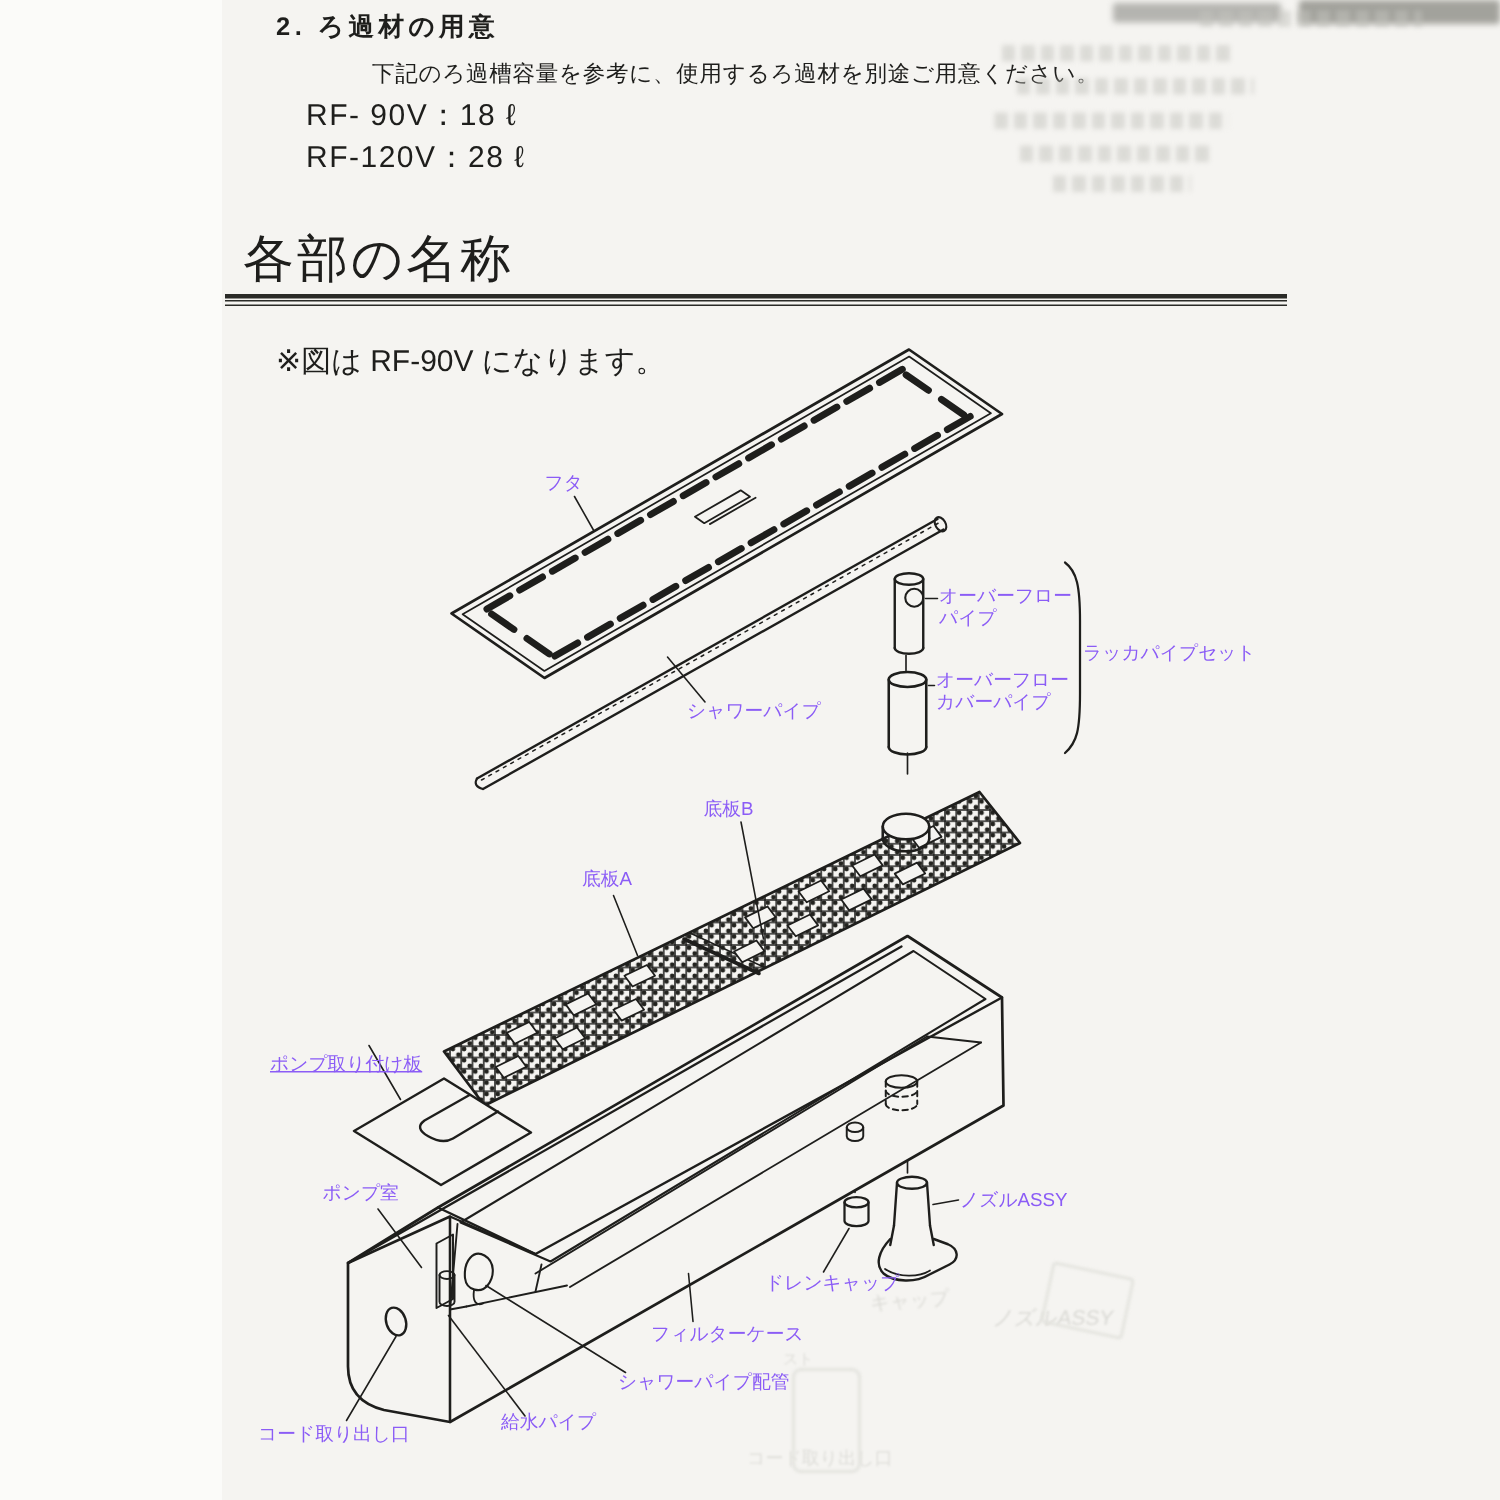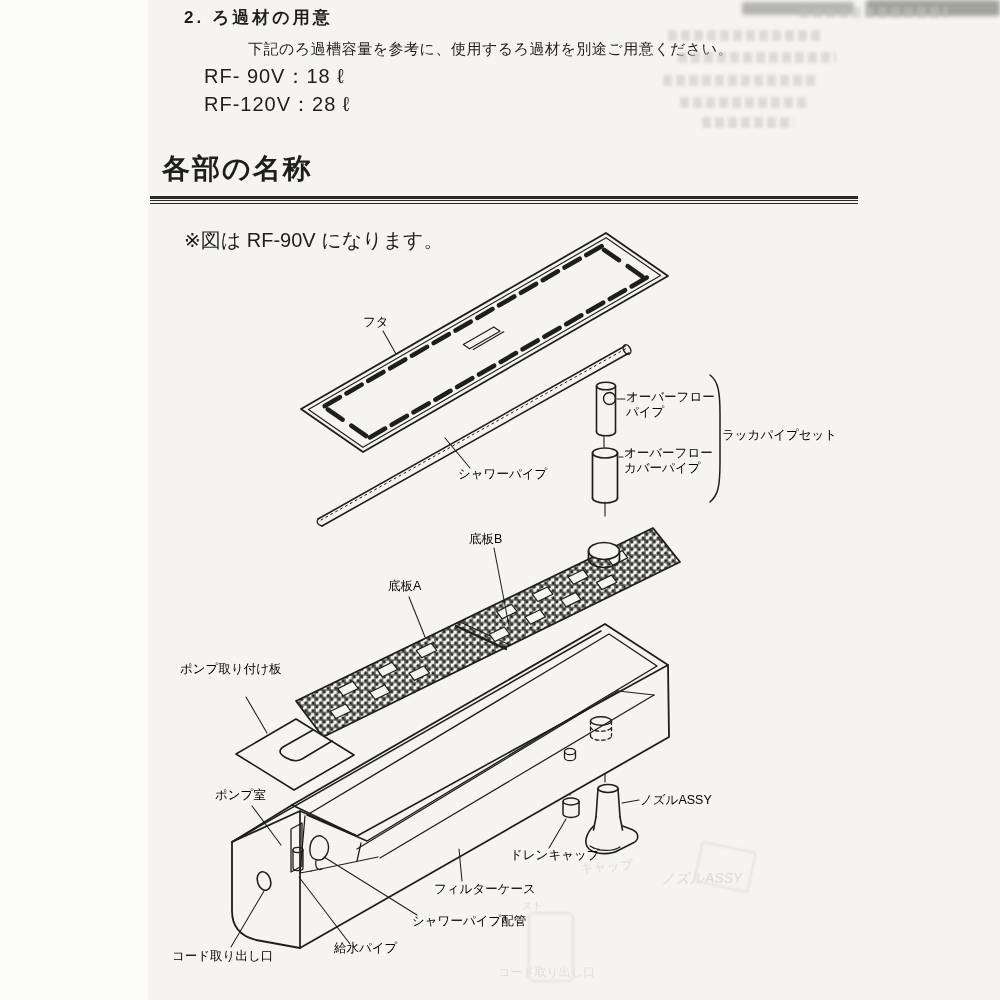--- a/index.html
+++ b/index.html
@@ -7,24 +7,24 @@
     width:1000px;height:1000px;position:relative;overflow:hidden;
     background:#f5f4f1;
     font-family:"Liberation Sans","DejaVu Sans",sans-serif;
     color:#1e1e1c;
   }
   .margin-strip{position:absolute;left:0;top:0;width:148px;height:1000px;background:#fbfbf9;}
   .abs{position:absolute;}
   .hdr2{font-size:17px;font-weight:bold;letter-spacing:3px;}
   .body-text{font-size:15px;letter-spacing:0.5px;margin-left:44px;}
   .cap-line{font-size:20px;letter-spacing:1px;}
-  .big-title{font-size:28px;font-weight:bold;letter-spacing:2px;}
+  .big-title{font-size:34px;font-weight:normal;letter-spacing:2px;}
   .note{font-size:20px;}
   .rule{position:absolute;left:150px;width:708px;background:#2a2a27;}
-  .lbl{position:absolute;font-size:12.5px;line-height:1.2;white-space:pre-line;color:#000000;}
+  .lbl{position:absolute;font-size:12.5px;line-height:1.2;white-space:pre-line;color:#8b5cf6;}
   svg{position:absolute;left:0;top:0;}
   .ghost-row{position:absolute;height:11px;opacity:.5;filter:blur(1.6px);
     background:repeating-linear-gradient(90deg,#c3c3bd 0 9px,rgba(0,0,0,0) 9px 13px);}
   .ghost-blob{position:absolute;filter:blur(2.2px);border-radius:2px;}
   .ghost-text{position:absolute;color:#c7c7c1;filter:blur(.6px);}
   .ghost-shape{position:absolute;border:2px solid #e3e3de;filter:blur(1.2px);border-radius:6px;}
 </style>
 </head>
 <body>
 
@@ -229,20 +229,20 @@
 
 <div class="lbl" style="left:363px;top:315px;">フタ</div>
 <div class="lbl" style="left:458px;top:467px;">シャワーパイプ</div>
 <div class="lbl" style="left:626px;top:390px;">オーバーフロー
 パイプ</div>
 <div class="lbl" style="left:624px;top:446px;">オーバーフロー
 カバーパイプ</div>
 <div class="lbl" style="left:722px;top:428px;">ラッカパイプセット</div>
 <div class="lbl" style="left:469px;top:532px;">底板B</div>
 <div class="lbl" style="left:388px;top:579px;">底板A</div>
-<div class="lbl" style="left:180px;top:662px;">ポンプ取り付け板</div>
+<div class="lbl" style="left:180px;top:702px;text-decoration:underline;">ポンプ取り付け板</div>
 <div class="lbl" style="left:215px;top:788px;">ポンプ室</div>
 <div class="lbl" style="left:640px;top:793px;">ノズルASSY</div>
 <div class="lbl" style="left:510px;top:849px;font-family:Liberation Mono, monospace;">ドレンキャップ</div>
 <div class="lbl" style="left:434px;top:882px;">フィルターケース</div>
 <div class="lbl" style="left:412px;top:914px;">シャワーパイプ配管</div>
 <div class="lbl" style="left:334px;top:941px;">給水パイプ</div>
 <div class="lbl" style="left:172px;top:949px;">コード取り出し口</div>
 
 </body></html>

